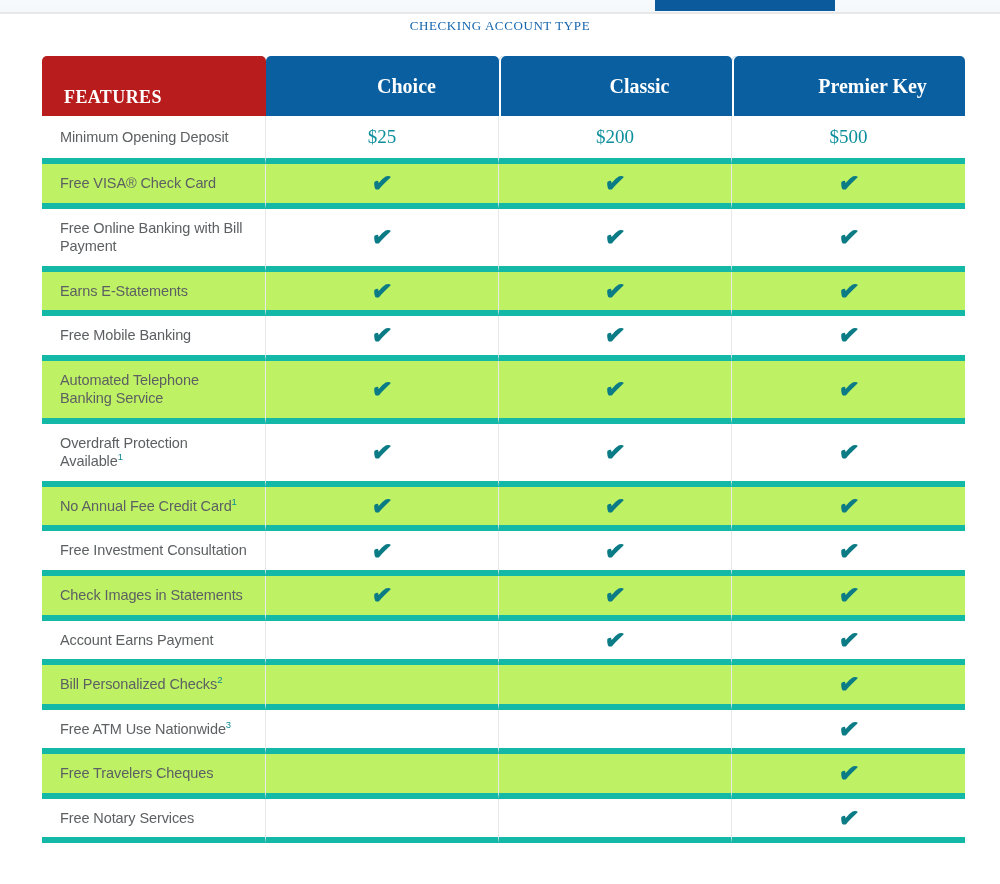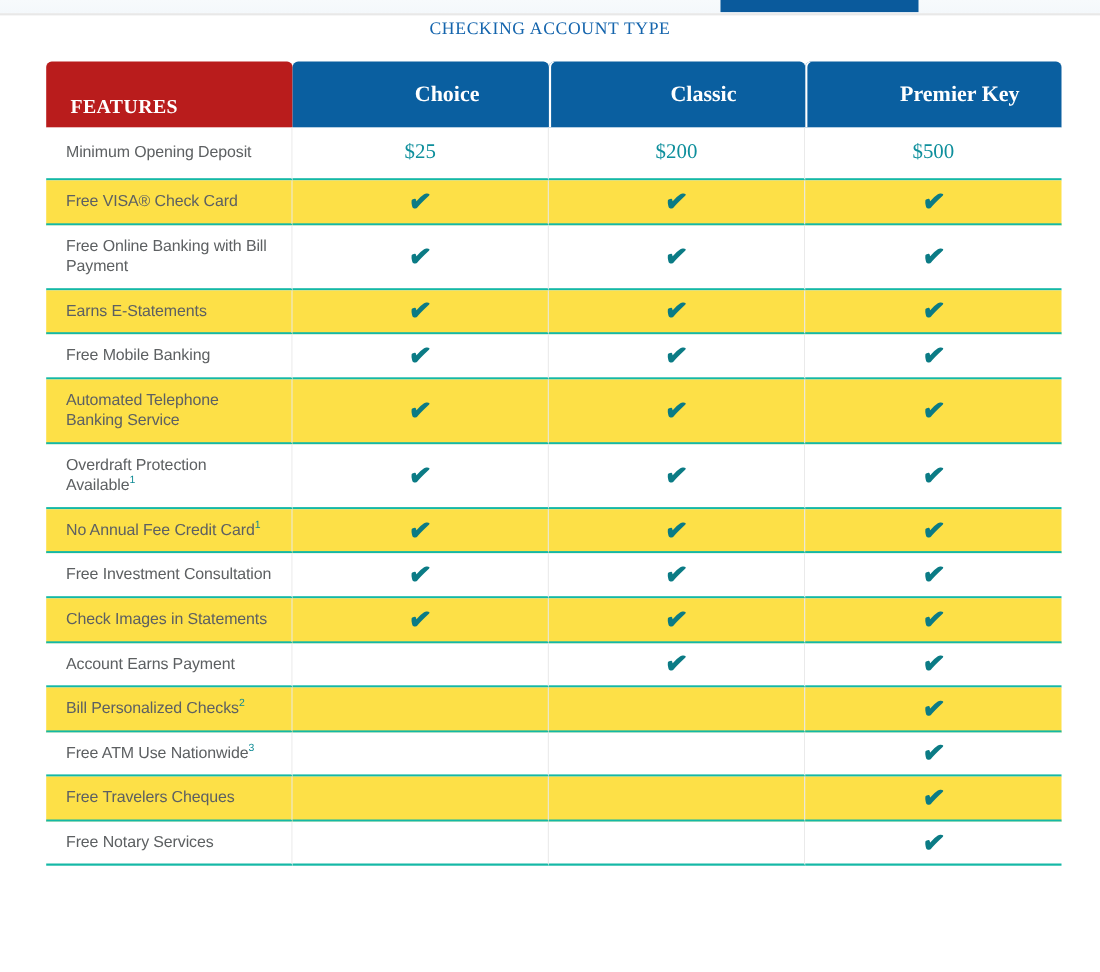--- a/index.html
+++ b/index.html
@@ -38,21 +38,21 @@
   }
 
   
   .page-title {
     position: absolute;
     top: 18px;
     left: 0;
     width: 1000px;
     text-align: center;
     font-family: "Liberation Serif", serif;
-    font-size: 16px;
+    font-size: 13px;
     letter-spacing: 0.6px;
     color: #1565ad;
     font-weight: 400;
   }
 
   
   .table-wrap {
     position: absolute;
     top: 56px;
     left: 42px;
@@ -97,28 +97,28 @@
     border-top-right-radius: 5px;
     width: 233px;
   }
   th.plan-head.sep { box-shadow: inset 2px 0 0 #ffffff; }
 
   
   thead tr { height: 60px; }
 
   
   tbody td {
-    border-bottom: 2px solid #14b8a6;
+    border-bottom: 6px solid #14b8a6;
     border-right: 1px solid #e8e8e8;
     vertical-align: middle;
   }
   tbody td:last-child { border-right: 0; }
 
   tbody tr.odd td { background: #ffffff; }
-  tbody tr.even td { background: #fde047; }
+  tbody tr.even td { background: #bef264; }
 
   td.feature {
     padding: 10px 14px 10px 18px;
     font-size: 14.5px;
     line-height: 1.28;
     color: #5d6062;
     letter-spacing: -0.1px;
     width: 224px;
   }
   td.cell {

